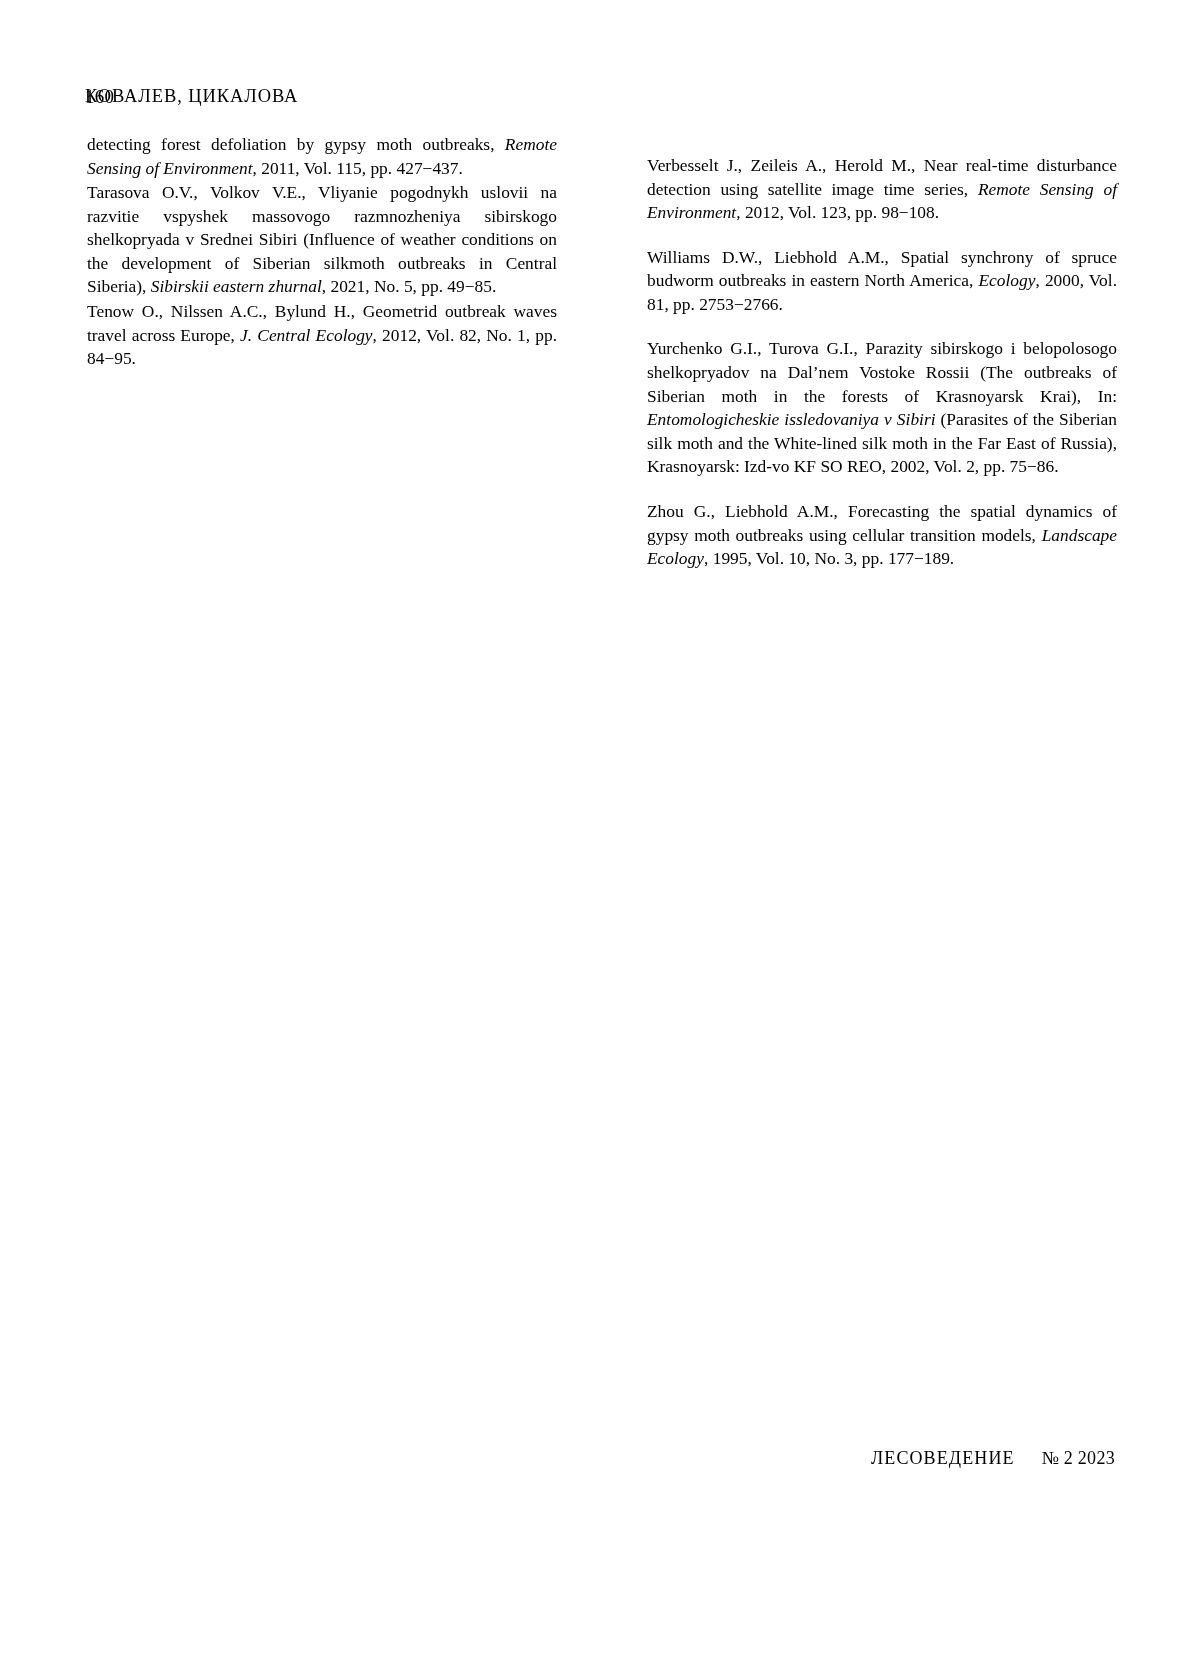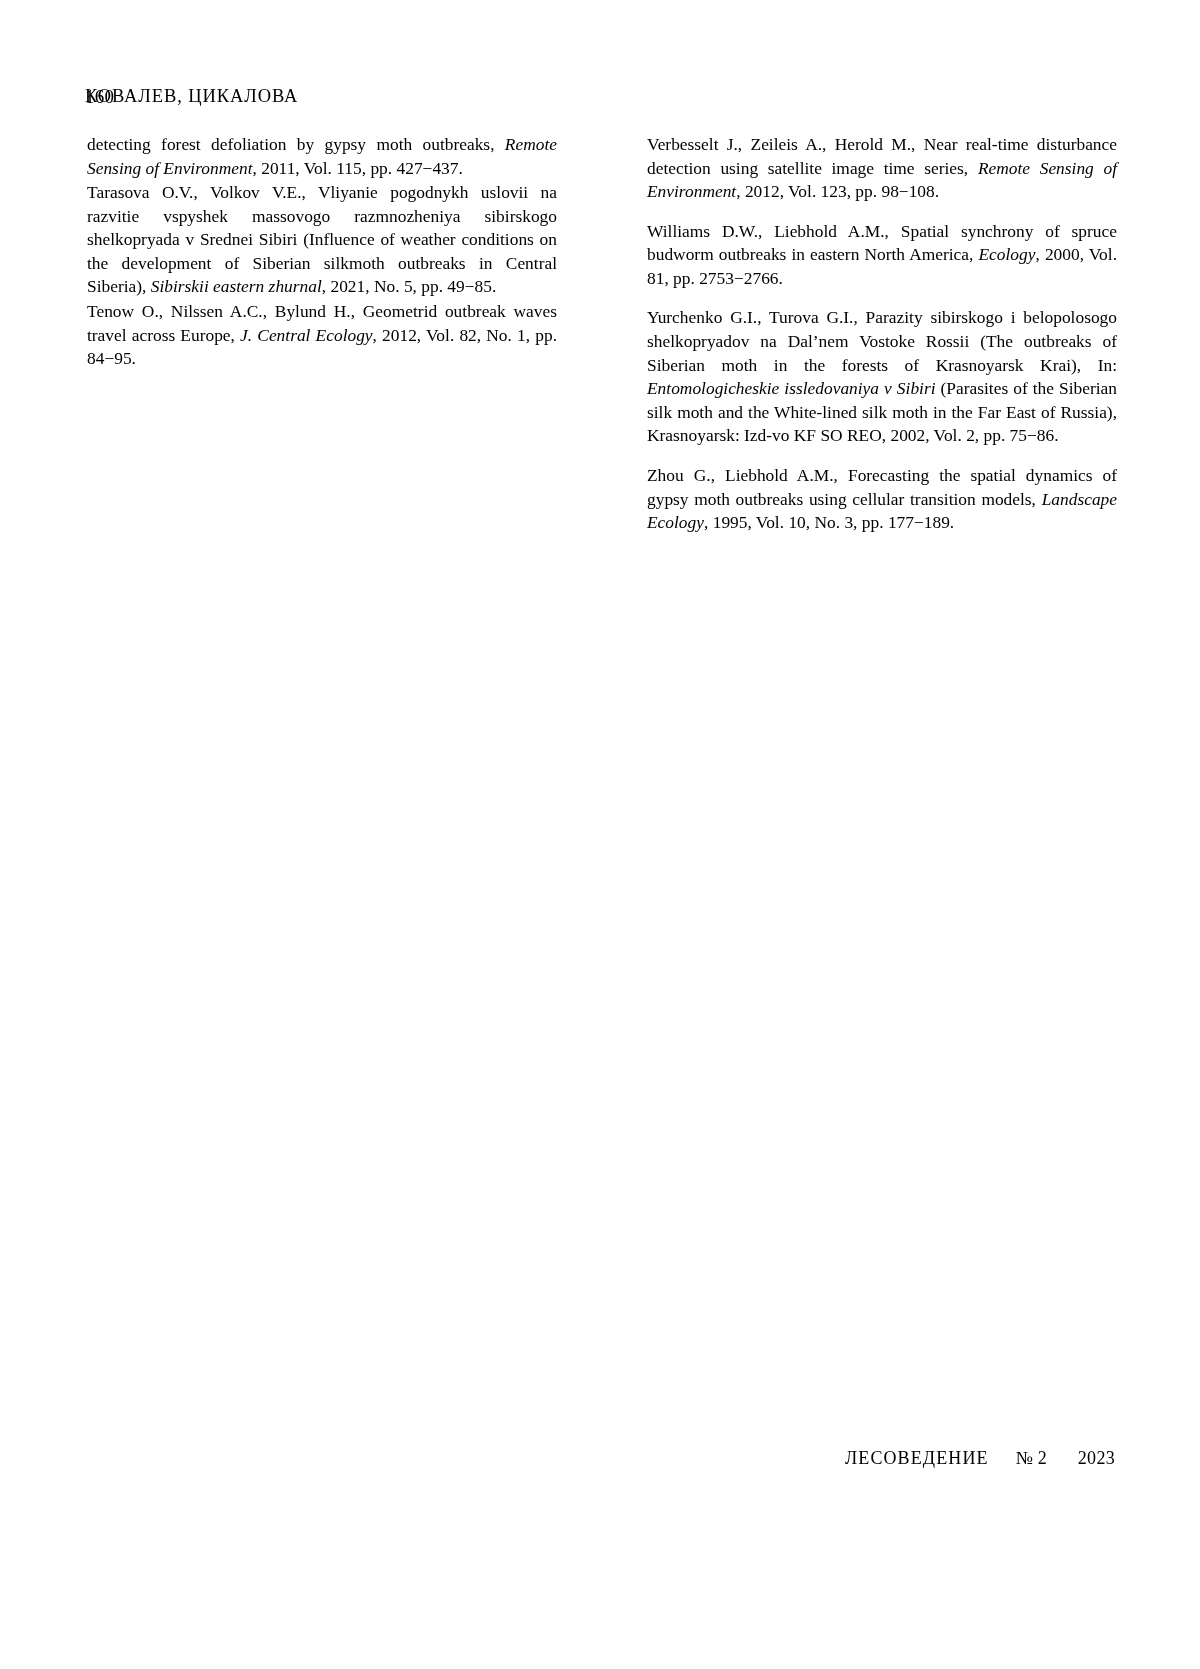--- a/index.html
+++ b/index.html
@@ -59,34 +59,34 @@
   .col-left { margin-right: 90px; }
   .ref {
     font-size: 17.4px;
     line-height: 1.355;
     text-align: justify;
     text-justify: inter-word;
     margin: 0 0 0 0;
     hyphens: manual;
   }
   .col-left .ref { margin-bottom: 1px; }
-  .col-right .ref { margin-bottom: 16px; }
+  .col-right .ref { margin-bottom: 16px; margin-top: 21px; }
   .ref i { font-style: italic; }
   .footer {
     position: absolute;
     left: 85px;
     top: 1448px;
     width: 1030px;
     text-align: right;
     font-size: 18px;
     letter-spacing: 0.3px;
   }
   .footer .journal { letter-spacing: 1.1px; }
   .footer .issue { margin-left: 22px; }
-  .footer .year { margin-left: 26px; }
+  .footer .year { }
 </style>
 </head>
 <body>
 
 <div class="page">
 
   <div class="header">
     <span class="folio">160</span>
     <span class="running-title">КОВАЛЕВ, ЦИКАЛОВА</span>
   </div>

